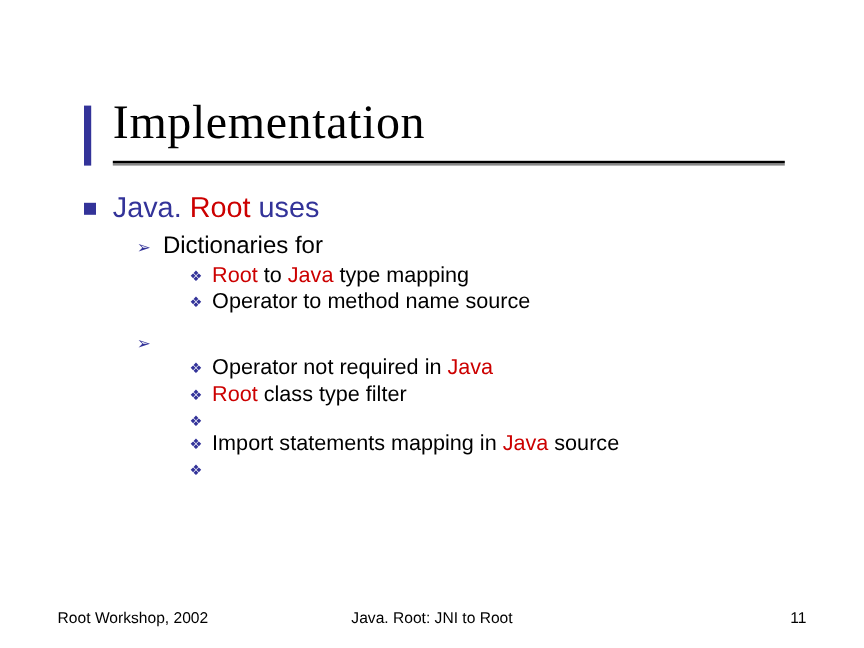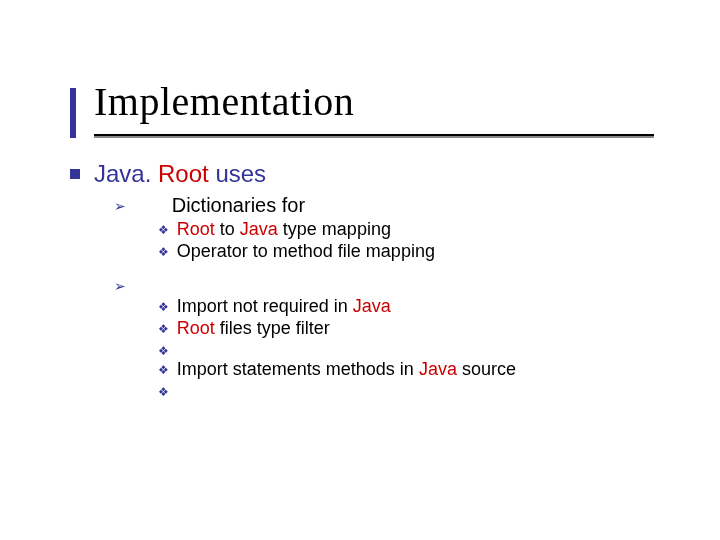--- a/index.html
+++ b/index.html
@@ -76,21 +76,20 @@
     margin: 6px 0 2px 44px;
   }
   .lvl2 .bullet {
     color: #333399;
     font-size: 14px;
     margin: 4px 10px 0 0;
     flex: 0 0 auto;
   }
   .lvl2 .text {
     font-size: 20px;
-    margin-left: 36px;
   }
   .lvl3 {
     display: flex;
     align-items: flex-start;
     margin: 1px 0 1px 88px;
   }
   .lvl3 .bullet {
     color: #333399;
     font-size: 12px;
     margin: 4px 8px 0 0;
@@ -144,48 +143,53 @@
     </div>
 
     <div class="lvl3">
       <span class="bullet">❖</span>
       <span class="text">
         <span class="hl">Root</span><span> to </span><span class="hl">Java</span><span> type mapping</span>
       </span>
     </div>
     <div class="lvl3">
       <span class="bullet">❖</span>
-      <span class="text">Operator to method file mapping</span>
+      <span class="text">Operator to method name source</span>
     </div>
 
     <div class="lvl2" style="margin-top:12px;">
       <span class="bullet">➢</span>
     </div>
 
     <div class="lvl3">
       <span class="bullet">❖</span>
       <span class="text">
-        <span>Import not required in </span><span class="hl">Java</span>
+        <span>Operator not required in </span><span class="hl">Java</span>
       </span>
     </div>
     <div class="lvl3">
       <span class="bullet">❖</span>
       <span class="text">
-        <span class="hl">Root</span><span> files type filter</span>
+        <span class="hl">Root</span><span> class type filter</span>
       </span>
     </div>
     <div class="lvl3">
       <span class="bullet">❖</span>
     </div>
     <div class="lvl3">
       <span class="bullet">❖</span>
       <span class="text">
-        <span>Import statements methods in </span><span class="hl">Java</span><span> source</span>
+        <span>Import statements mapping in </span><span class="hl">Java</span><span> source</span>
       </span>
     </div>
     <div class="lvl3">
       <span class="bullet">❖</span>
     </div>
 
   </div>
 
+  <div class="footer">
+    <span class="left">Root Workshop, 2002</span>
+    <span class="center">Java. Root: JNI to Root</span>
+    <span class="right">11</span>
+  </div>
 
 </div>
 
 </body></html>

